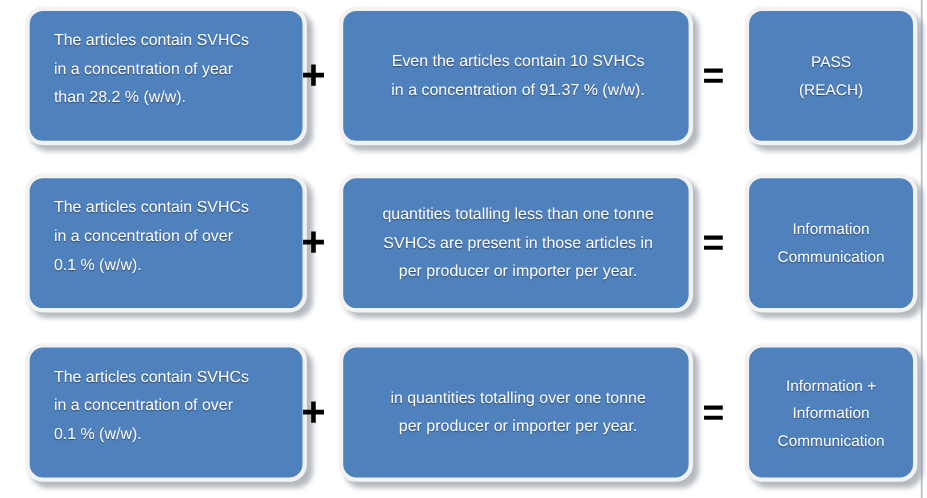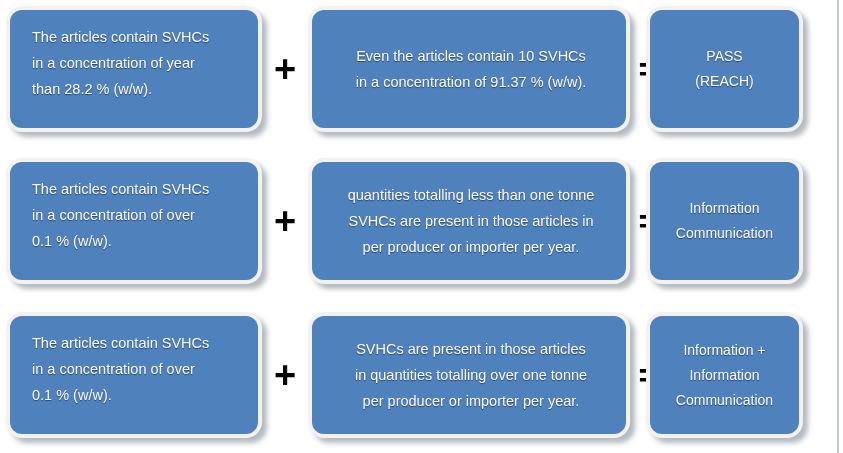--- a/index.html
+++ b/index.html
@@ -48,35 +48,35 @@
     border: 4px solid #f2f2f2;
     border-radius: 16px;
     box-shadow: 5px 5px 5px rgba(120,130,140,.55);
     display: flex;
     flex-direction: column;
     justify-content: center;
     color: #ffffff;
     text-shadow: 0 1px 1px rgba(0,0,0,.45);
   }
   .box-cond {
-    left: 6px;
+    left: 23px;
     width: 256px;
     padding: 0 16px 12px 22px;
     align-items: flex-start;
     text-align: left;
   }
   .box-qual {
     left: 308px;
     width: 322px;
     padding: 0 18px 0 22px;
     align-items: center;
     text-align: left;
   }
   .box-result {
-    left: 646px;
+    left: 677px;
     width: 157px;
     padding: 0 10px;
     align-items: center;
     text-align: center;
   }
   .line {
     font-size: 14.5px;
     line-height: 26px;
     white-space: nowrap;
   }
@@ -168,21 +168,20 @@
 
     <div class="box box-cond">
       <div class="line">The articles contain SVHCs</div>
       <div class="line">in a concentration of over</div>
       <div class="line">0.1 % (w/w).</div>
     </div>
 
     <div class="op op-plus">+</div>
 
     <div class="box box-qual">
-      <div class="line">SVHCs are present in those articles</div>
       <div class="line">in quantities totalling over one tonne</div>
       <div class="line">per producer or importer per year.</div>
     </div>
 
     <div class="op op-eq">=</div>
 
     <div class="box box-result">
       <div class="line">Information +</div>
       <div class="line">Information</div>
       <div class="line">Communication</div>

